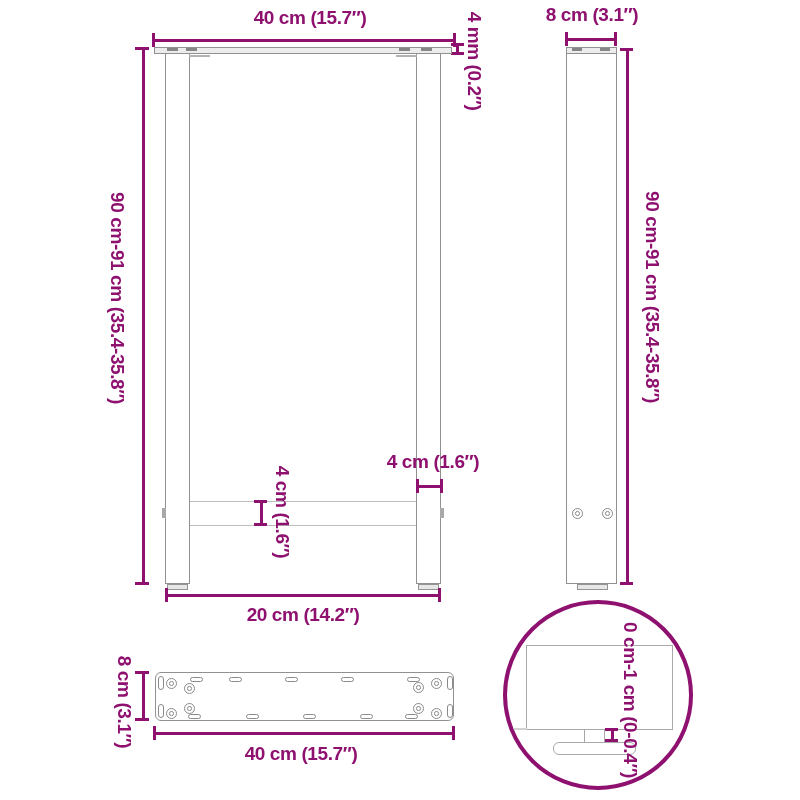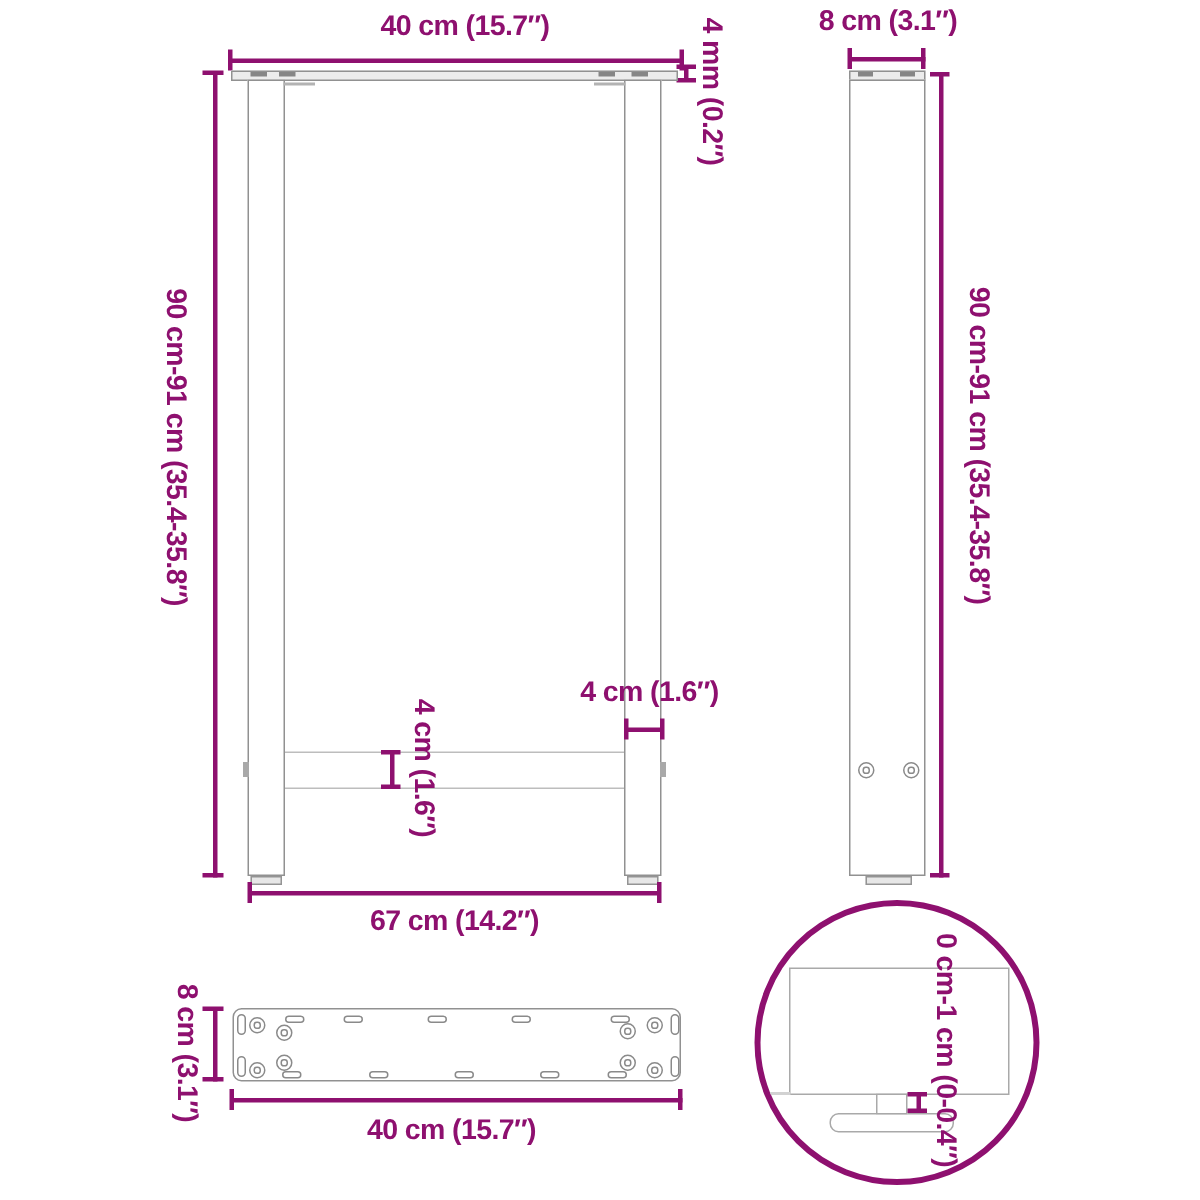--- a/index.html
+++ b/index.html
@@ -88,21 +88,21 @@
     <div class="dtext vtext" style="left:282px;top:512px;">4 cm (1.6″)</div>
 
     <div class="dim" style="left:418px;top:485px;width:24px;height:3px;"></div>
     <div class="dim" style="left:416px;top:479px;width:3px;height:14px;"></div>
     <div class="dim" style="left:440px;top:479px;width:3px;height:14px;"></div>
     <div class="dtext hcenter" style="left:433px;top:452px;">4 cm (1.6″)</div>
 
     <div class="dim" style="left:167px;top:594px;width:273px;height:3px;"></div>
     <div class="dim" style="left:165px;top:588px;width:3px;height:14px;"></div>
     <div class="dim" style="left:438px;top:588px;width:3px;height:14px;"></div>
-    <div class="dtext hcenter" style="left:303px;top:605px;">67 cm (14.2″)</div>
+    <div class="dtext hcenter" style="left:303px;top:605px;">20 cm (14.2″)</div>
   </div>
 
   <div class="grp">
 
     <div class="dim" style="left:567px;top:38px;width:50px;height:3px;"></div>
     <div class="dim" style="left:565px;top:32px;width:3px;height:14px;"></div>
     <div class="dim" style="left:614px;top:32px;width:3px;height:14px;"></div>
     <div class="dtext hcenter" style="left:592px;top:5px;">8 cm (3.1″)</div>
 
     <div class="part fillp" style="left:566px;top:47px;width:51px;height:7px;"></div>

